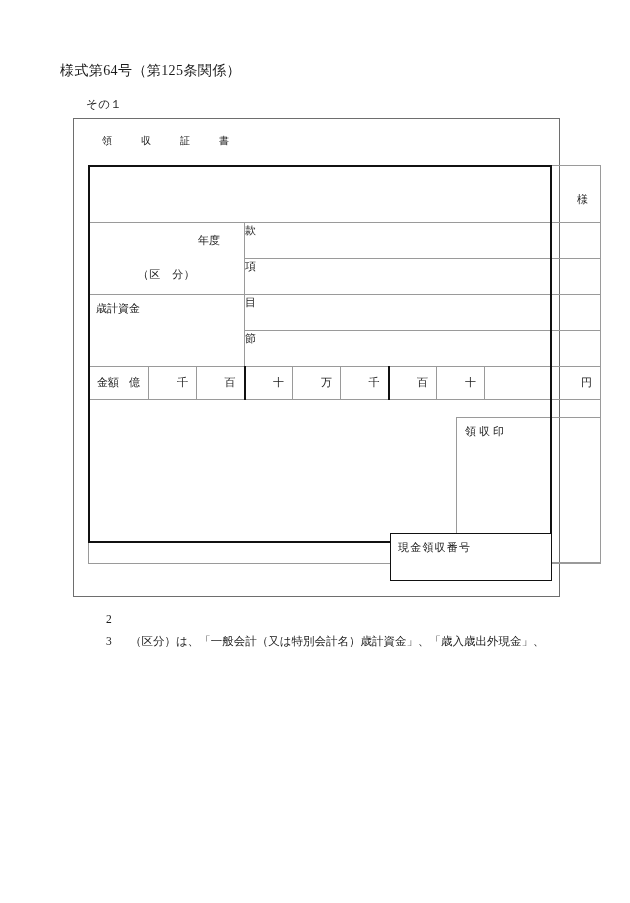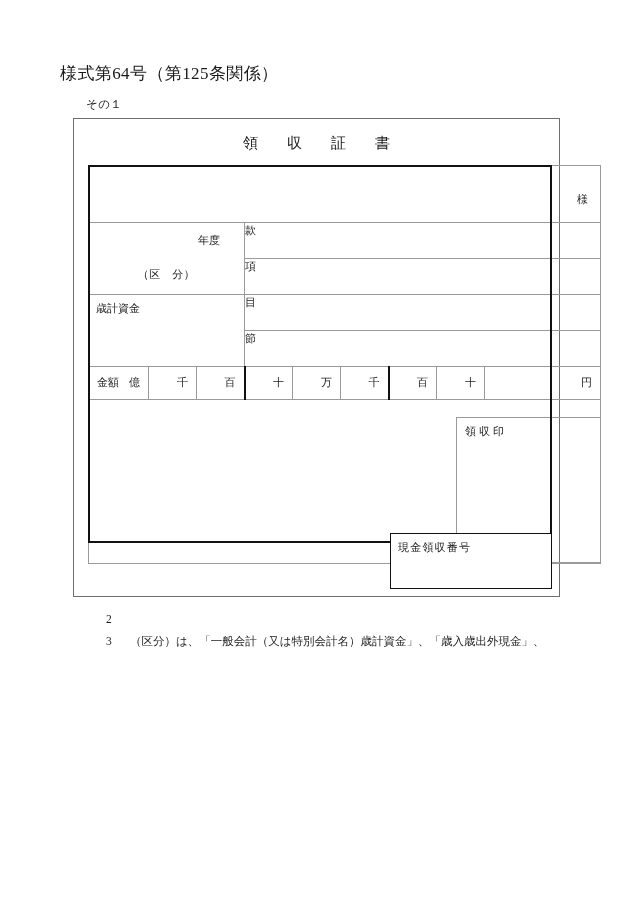--- a/index.html
+++ b/index.html
@@ -14,21 +14,21 @@
     font-family: "Liberation Serif", "DejaVu Serif", serif;
     color: #1a1a1a;
     overflow: hidden;
   }
 
   
   #form-number {
     position: absolute;
     left: 60px;
     top: 62px;
-    font-size: 17px;
+    font-size: 14px;
     letter-spacing: 0.4px;
     white-space: nowrap;
   }
   #sheet-label {
     position: absolute;
     left: 86px;
     top: 97px;
     font-size: 11.5px;
     letter-spacing: 0.4px;
     white-space: nowrap;
@@ -44,22 +44,22 @@
     border: 1px solid #6e6e6e;
     box-sizing: border-box;
   }
 
   
   #receipt-title {
     position: absolute;
     left: 73px;
     top: 134px;
     width: 487px;
-    text-align: center;
-    font-size: 15px;
+    text-align: left;
+    font-size: 10px;
     letter-spacing: 29px;
     text-indent: 29px;
     white-space: nowrap;
   }
 
   
   #receipt-table {
     position: absolute;
     left: 88px;
     top: 165px;
@@ -162,21 +162,21 @@
     font-size: 11px;
     letter-spacing: 3px;
   }
 
   
   #cash-number-box {
     position: absolute;
     left: 390px;
     top: 533px;
     width: 162px;
-    height: 56px;
+    height: 48px;
     border: 1.6px solid #111111;
     box-sizing: border-box;
     background: #ffffff;
   }
   #cash-number-label {
     position: absolute;
     left: 7px;
     top: 6px;
     font-size: 11px;
     letter-spacing: 1.2px;

